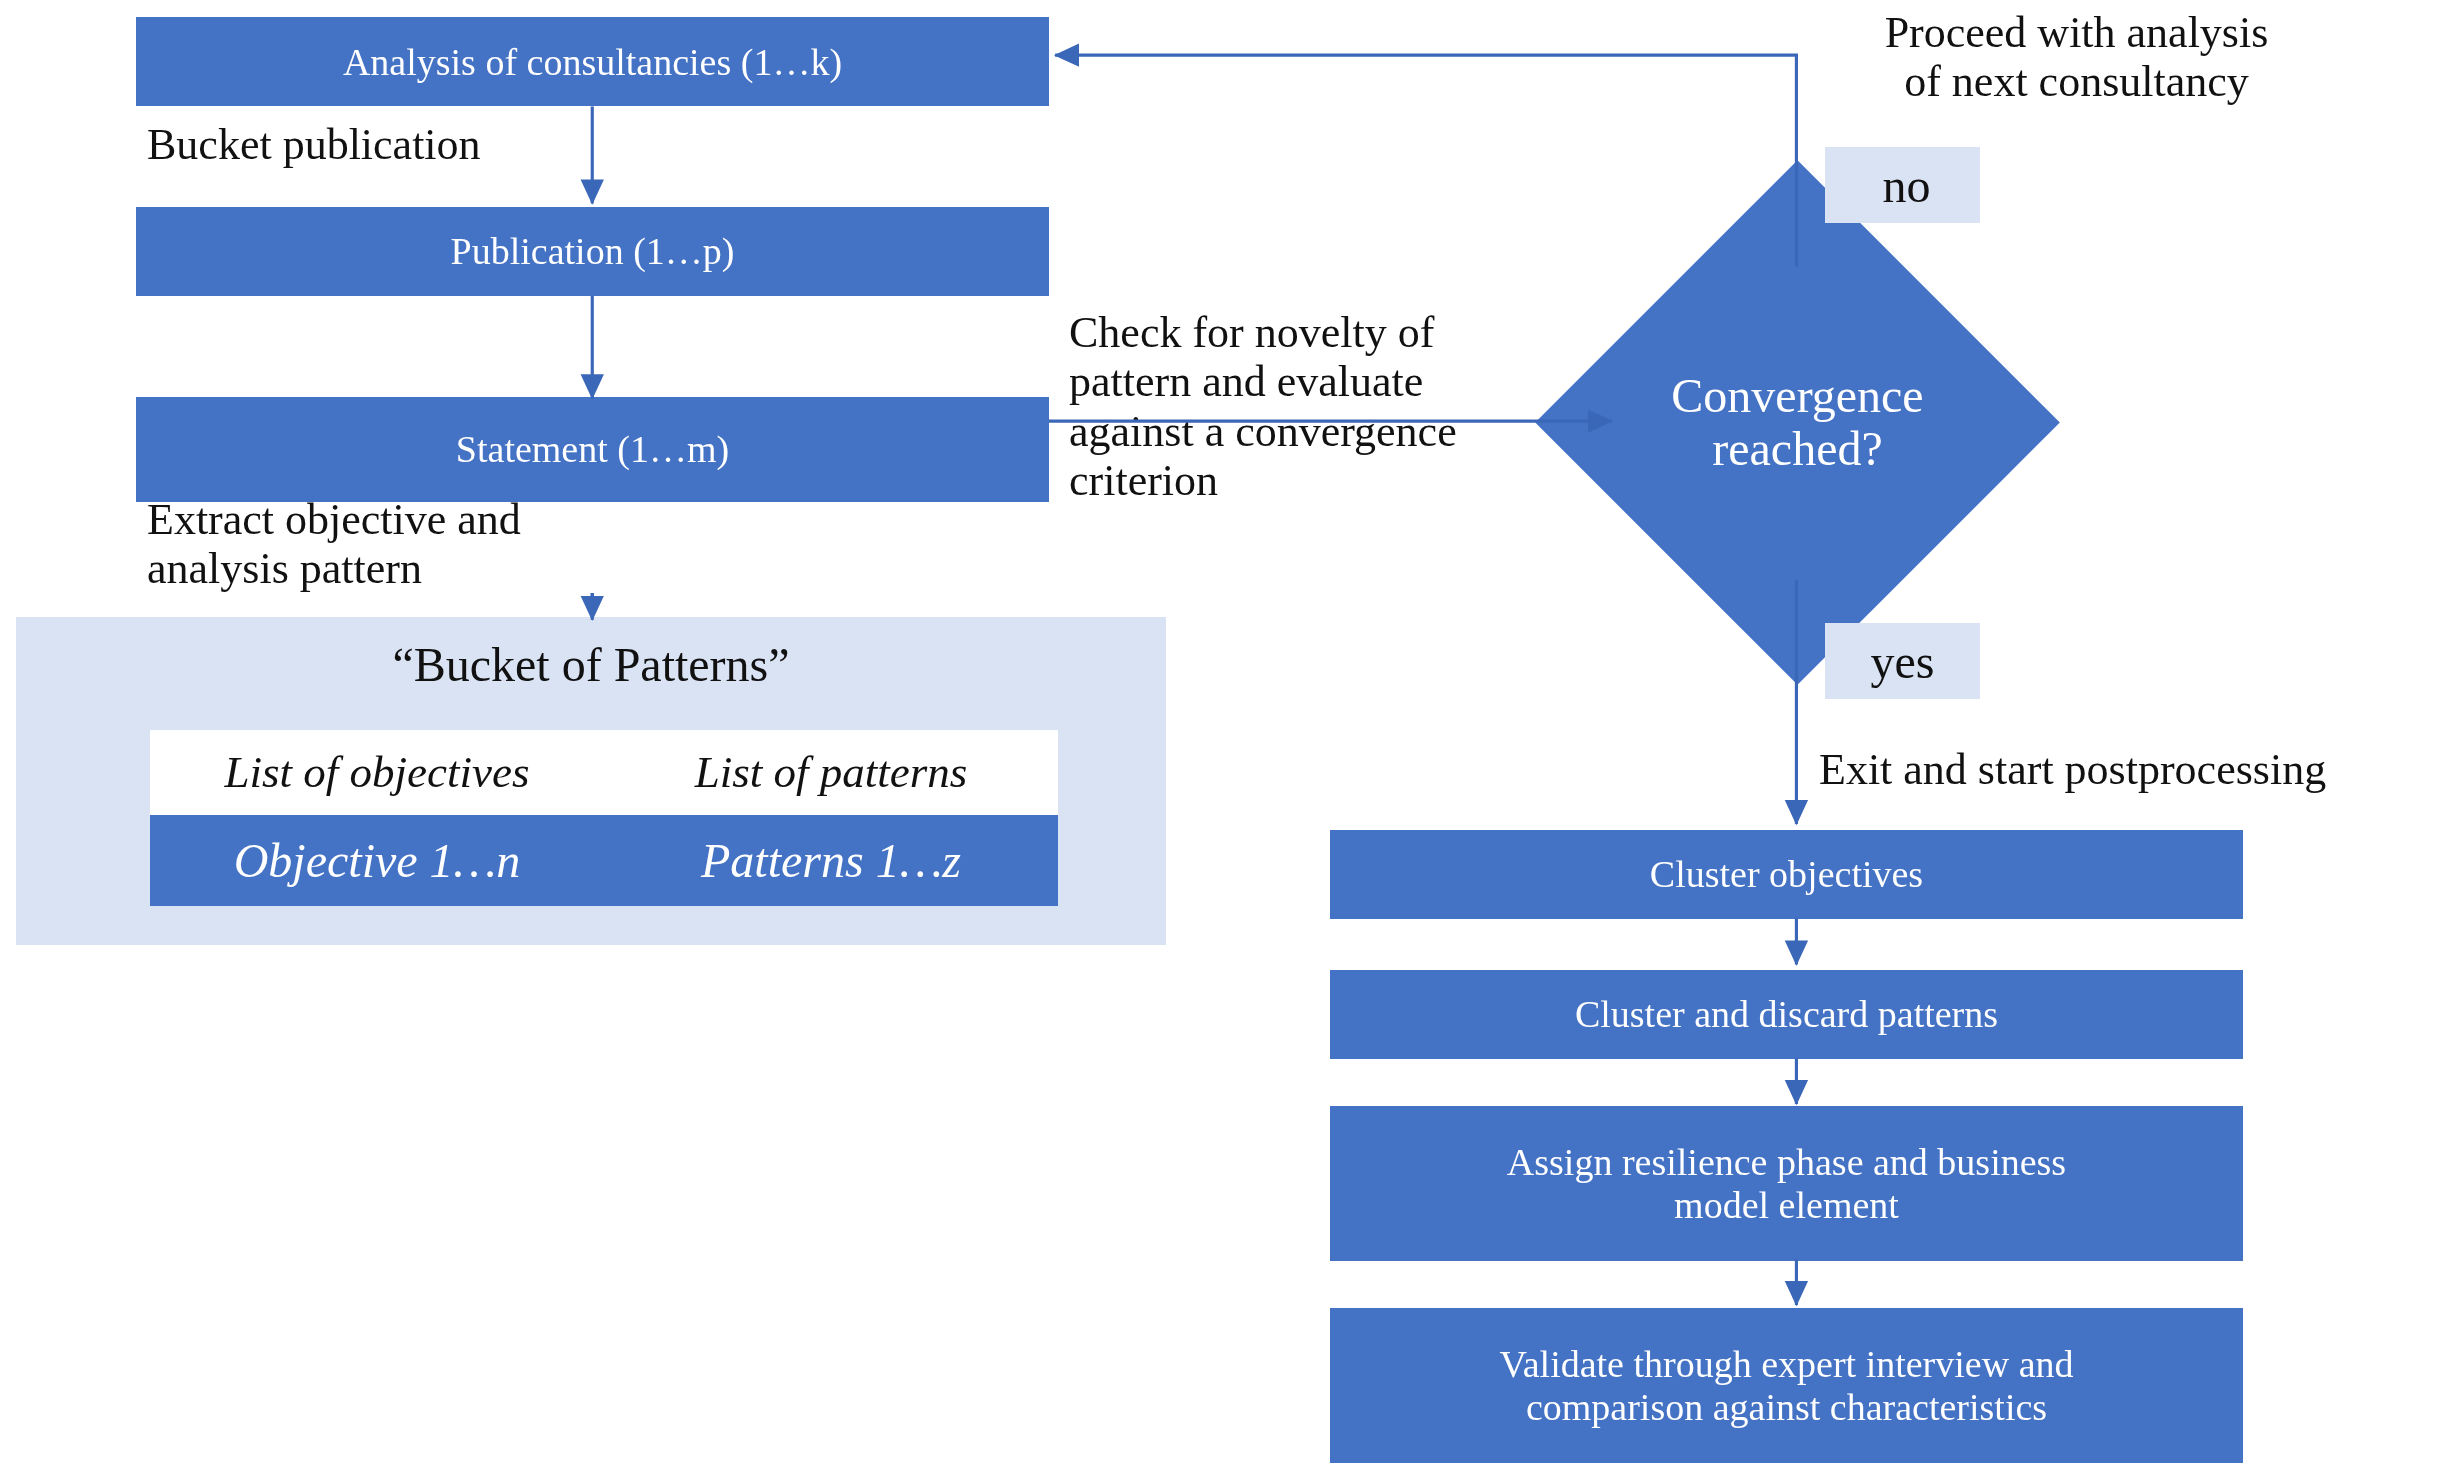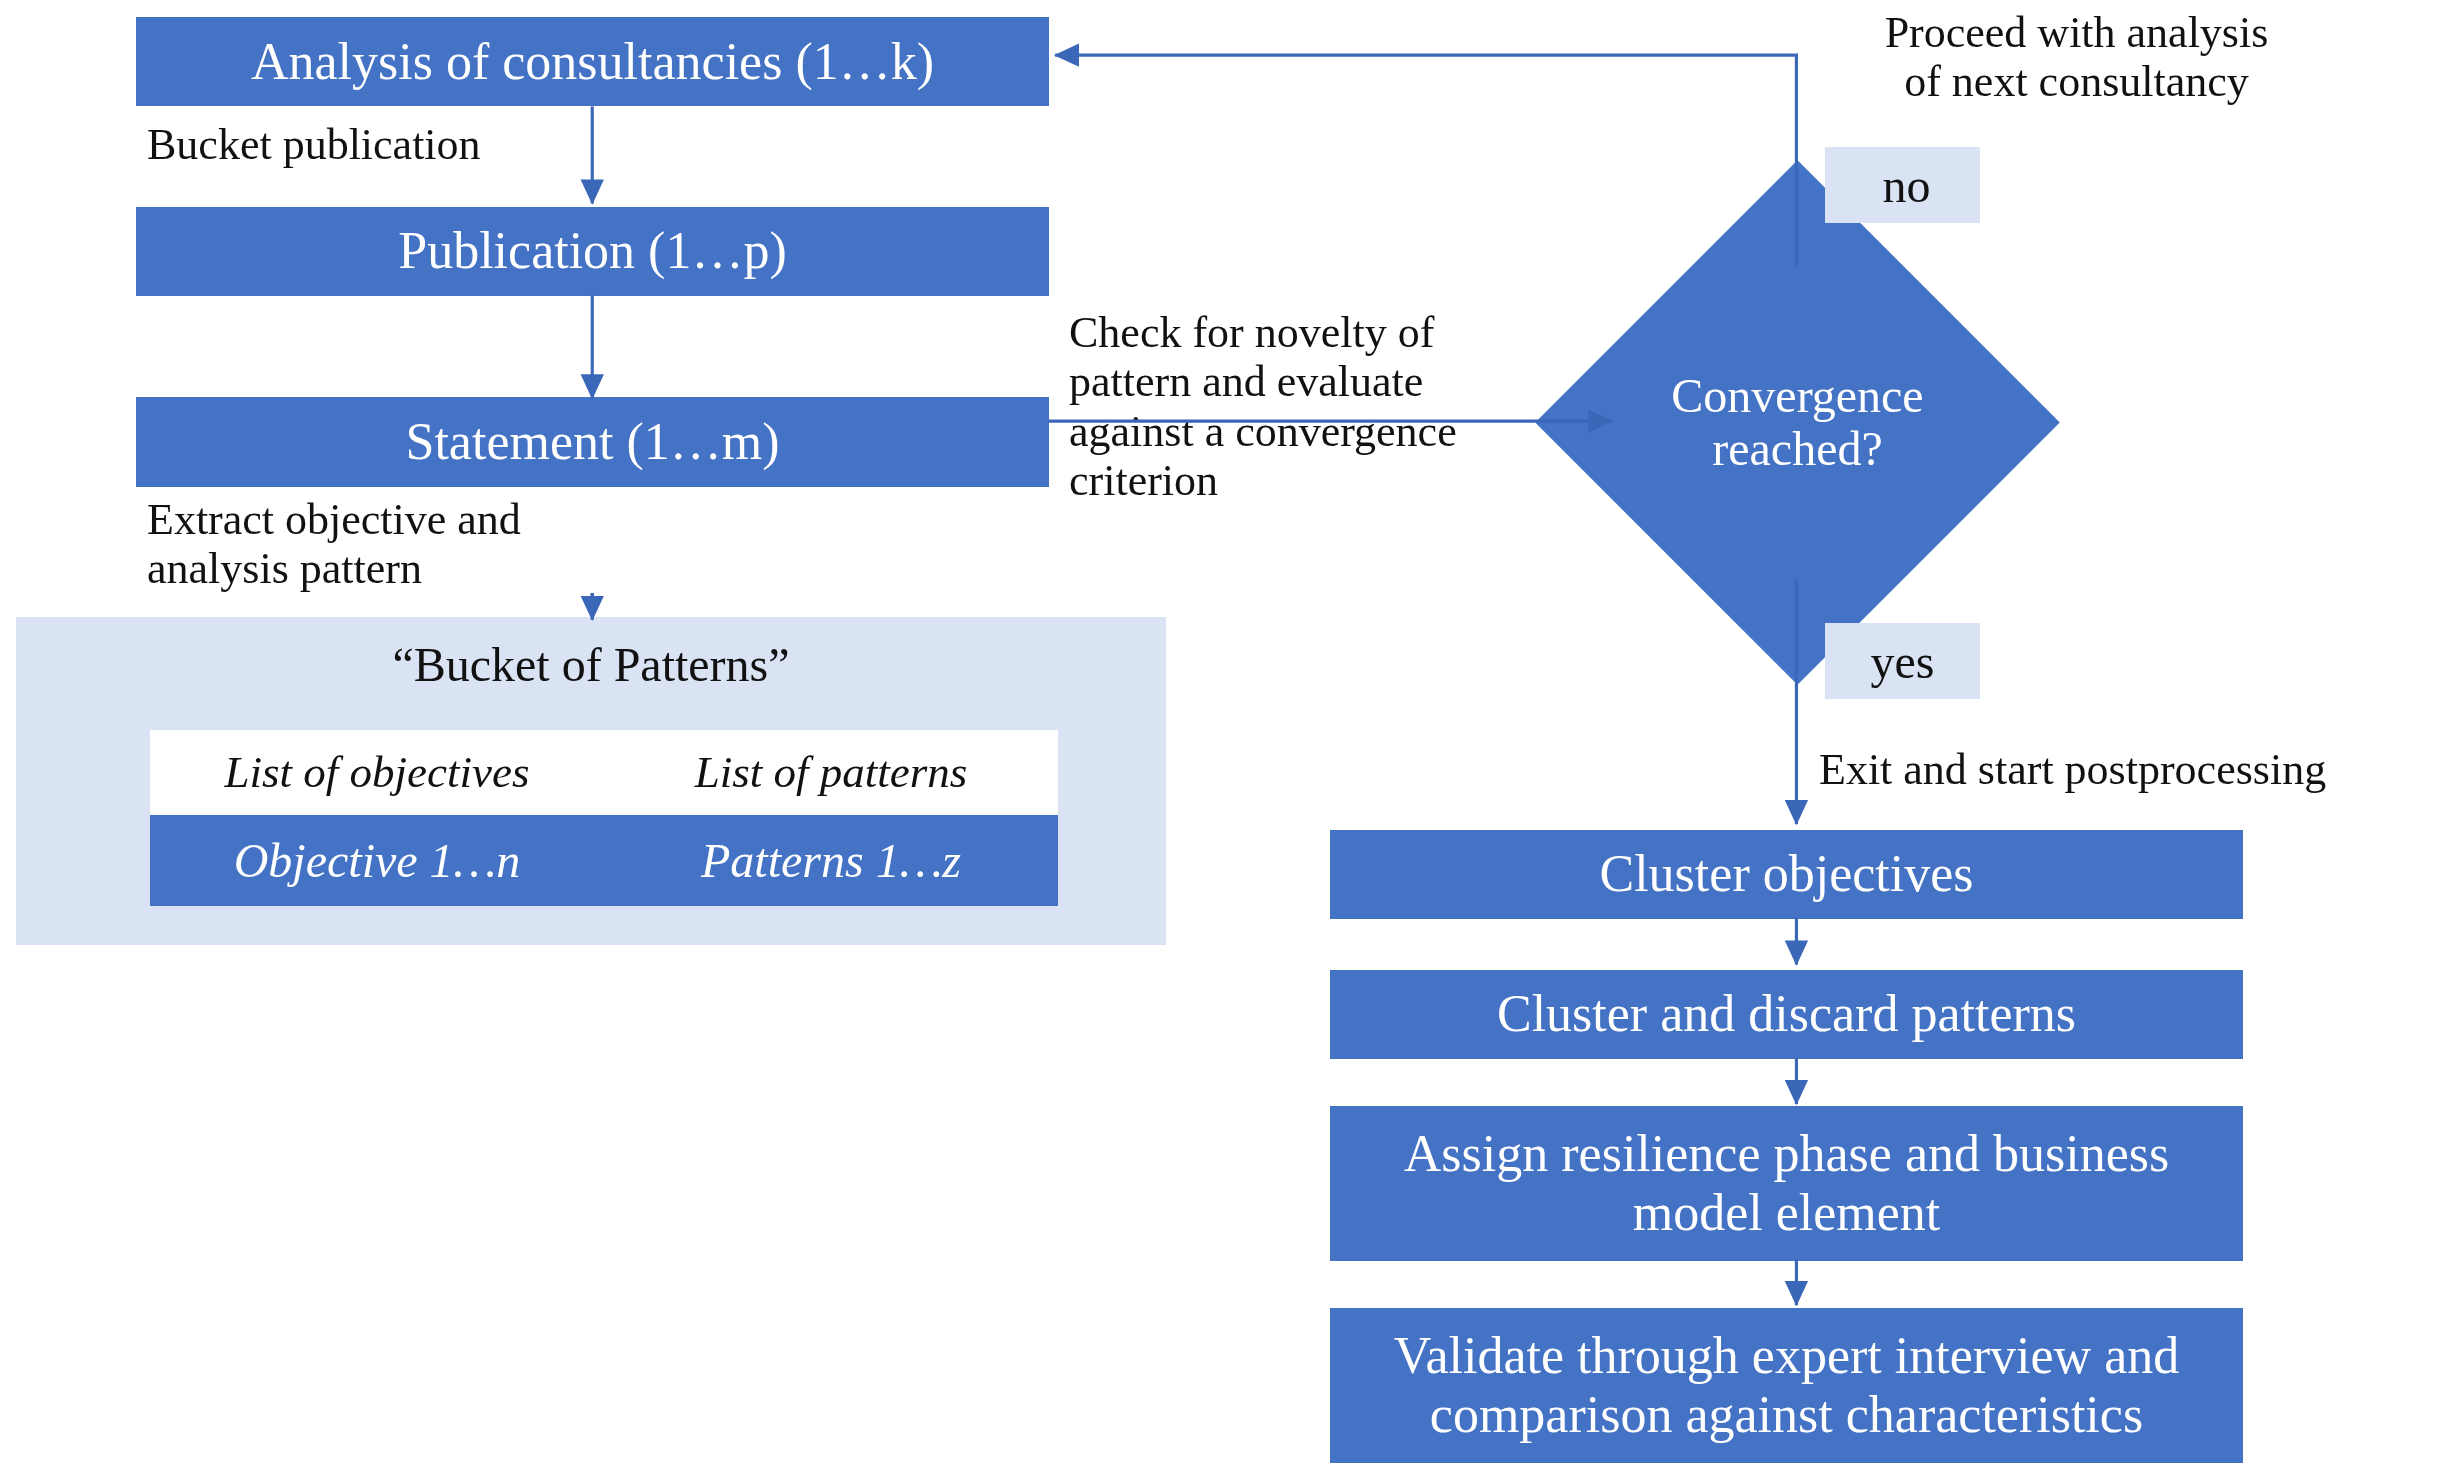--- a/index.html
+++ b/index.html
@@ -23,21 +23,21 @@
     box-sizing: border-box;
     display: flex;
     align-items: center;
     justify-content: center;
     text-align: center;
     line-height: 1.12;
   }
   .proc {
     background: #4472C4;
     color: #ffffff;
-    font-size: 52px;
+    font-size: 38px;
     padding: 3.2px 11px;
   }
   .bucket-area {
     background: #DAE3F3;
     display: block;
   }
   .bucket-title {
     position: absolute;
     left: 0;
     right: 0;
@@ -172,21 +172,21 @@
   </svg>
 
   <div class="node proc" style="left:136px; top:17.4px; width:913px; height:89px;">
     <span>Analysis of consultancies (1…k)</span>
   </div>
 
   <div class="node proc" style="left:136px; top:207px; width:913px; height:89px;">
     <span>Publication (1…p)</span>
   </div>
 
-  <div class="node proc" style="left:136px; top:397px; width:913px; height:90px;text-align:right;">
+  <div class="node proc" style="left:136px; top:397px; width:913px; height:105px;text-align:right;">
     <span>Statement (1…m)</span>
   </div>
 
   <div class="edge-label" style="left:147px; top:120px; width:442px;">Bucket publication</div>
 
 
   <div class="edge-label" style="left:147px; top:495px; width:489px;">Extract objective and
 analysis pattern</div>
 
   <div class="node bucket-area" style="left:16px; top:617px; width:1150px; height:328px; position:absolute;">

